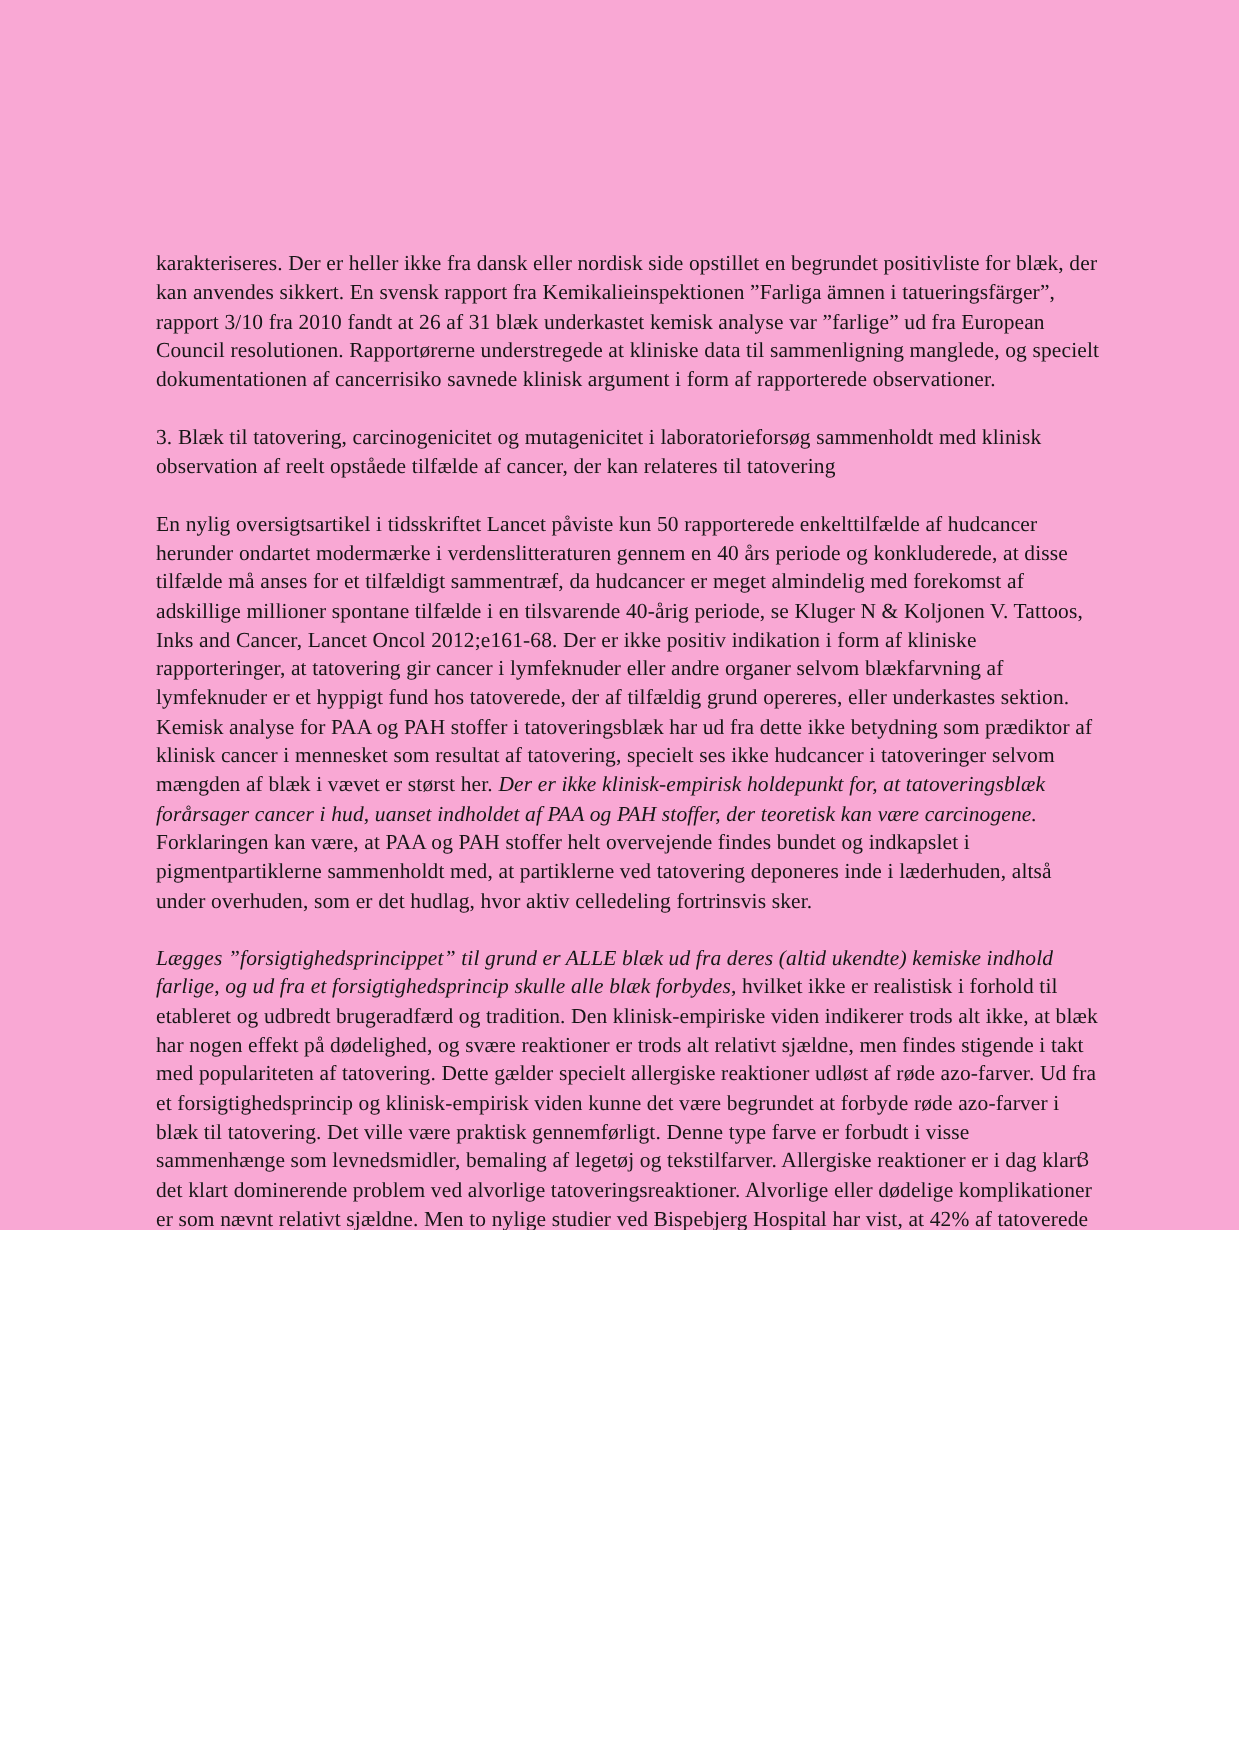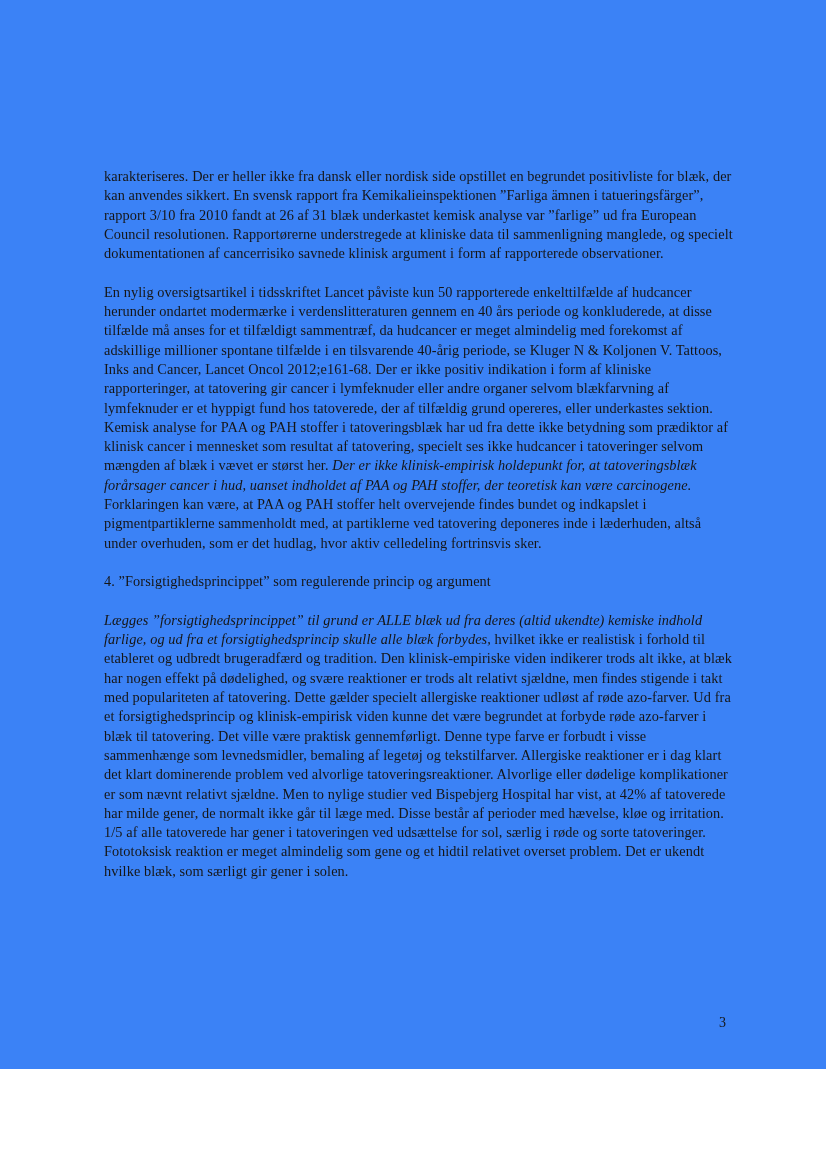--- a/index.html
+++ b/index.html
@@ -3,22 +3,22 @@
 <meta charset="utf-8">
 <style>
   html, body {
     margin: 0;
     padding: 0;
     background: #ffffff;
   }
   .page {
     position: relative;
     width: 826px;
-    height: 1069px;
-    background: #3b82f6;
+    height: 820px;
+    background: #f9a8d4;
     overflow: hidden;
     font-family: "Liberation Serif", "DejaVu Serif", serif;
     color: #161616;
   }
   .content {
     position: absolute;
     left: 104px;
     top: 167px;
     width: 632px;
     font-size: 14.3px;
@@ -39,18 +39,18 @@
     font-size: 14px;
     color: #161616;
   }
 </style>
 </head>
 <body>
 
 <div class="page">
   <div class="content" id="content">
       <p><span class="run">karakteriseres. Der er heller ikke fra dansk eller nordisk side opstillet en begrundet positivliste for blæk, der kan anvendes sikkert. En svensk rapport fra Kemikalieinspektionen ”Farliga ämnen i tatueringsfärger”, rapport 3/10 fra 2010 fandt at 26 af 31 blæk underkastet kemisk analyse var ”farlige” ud fra European Council resolutionen. Rapportørerne understregede at kliniske data til sammenligning manglede, og specielt dokumentationen af cancerrisiko savnede klinisk argument i form af rapporterede observationer.</span></p>
+      <p><span class="run">3. Blæk til tatovering, carcinogenicitet og mutagenicitet i laboratorieforsøg sammenholdt med klinisk observation af reelt opståede tilfælde af cancer, der kan relateres til tatovering</span></p>
       <p><span class="run">En nylig oversigtsartikel i tidsskriftet Lancet påviste kun 50 rapporterede enkelttilfælde af hudcancer herunder ondartet modermærke i verdenslitteraturen gennem en 40 års periode og konkluderede, at disse tilfælde må anses for et tilfældigt sammentræf, da hudcancer er meget almindelig med forekomst af adskillige millioner spontane tilfælde i en tilsvarende 40-årig periode, se Kluger N &amp; Koljonen V. Tattoos, Inks and Cancer, Lancet Oncol 2012;e161-68. Der er ikke positiv indikation i form af kliniske rapporteringer, at tatovering gir cancer i lymfeknuder eller andre organer selvom blækfarvning af lymfeknuder er et hyppigt fund hos tatoverede, der af tilfældig grund opereres, eller underkastes sektion. Kemisk analyse for PAA og PAH stoffer i tatoveringsblæk har ud fra dette ikke betydning som prædiktor af klinisk cancer i mennesket som resultat af tatovering, specielt ses ikke hudcancer i tatoveringer selvom mængden af blæk i vævet er størst her. </span><span class="run italic">Der er ikke klinisk-empirisk holdepunkt for, at tatoveringsblæk forårsager cancer i hud, uanset indholdet af PAA og PAH stoffer, der teoretisk kan være carcinogene.</span><span class="run"> Forklaringen kan være, at PAA og PAH stoffer helt overvejende findes bundet og indkapslet i pigmentpartiklerne sammenholdt med, at partiklerne ved tatovering deponeres inde i læderhuden, altså under overhuden, som er det hudlag, hvor aktiv celledeling fortrinsvis sker.</span></p>
-      <p><span class="run">4. ”Forsigtighedsprincippet” som regulerende princip og argument</span></p>
       <p><span class="run italic">Lægges ”forsigtighedsprincippet” til grund er ALLE blæk ud fra deres (altid ukendte) kemiske indhold farlige, og ud fra et forsigtighedsprincip skulle alle blæk forbydes,</span><span class="run"> hvilket ikke er realistisk i forhold til etableret og udbredt brugeradfærd og tradition. Den klinisk-empiriske viden indikerer trods alt ikke, at blæk har nogen effekt på dødelighed, og svære reaktioner er trods alt relativt sjældne, men findes stigende i takt med populariteten af tatovering. Dette gælder specielt allergiske reaktioner udløst af røde azo-farver. Ud fra et forsigtighedsprincip og klinisk-empirisk viden kunne det være begrundet at forbyde røde azo-farver i blæk til tatovering. Det ville være praktisk gennemførligt. Denne type farve er forbudt i visse sammenhænge som levnedsmidler, bemaling af legetøj og tekstilfarver. Allergiske reaktioner er i dag klart det klart dominerende problem ved alvorlige tatoveringsreaktioner. Alvorlige eller dødelige komplikationer er som nævnt relativt sjældne. Men to nylige studier ved Bispebjerg Hospital har vist, at 42% af tatoverede har milde gener, de normalt ikke går til læge med. Disse består af perioder med hævelse, kløe og irritation. 1/5 af alle tatoverede har gener i tatoveringen ved udsættelse for sol, særlig i røde og sorte tatoveringer. Fototoksisk reaktion er meget almindelig som gene og et hidtil relativet overset problem. Det er ukendt hvilke blæk, som særligt gir gener i solen.</span></p>
     </div>
   <div class="page-number">3</div>
 </div>
 
 </body></html>

